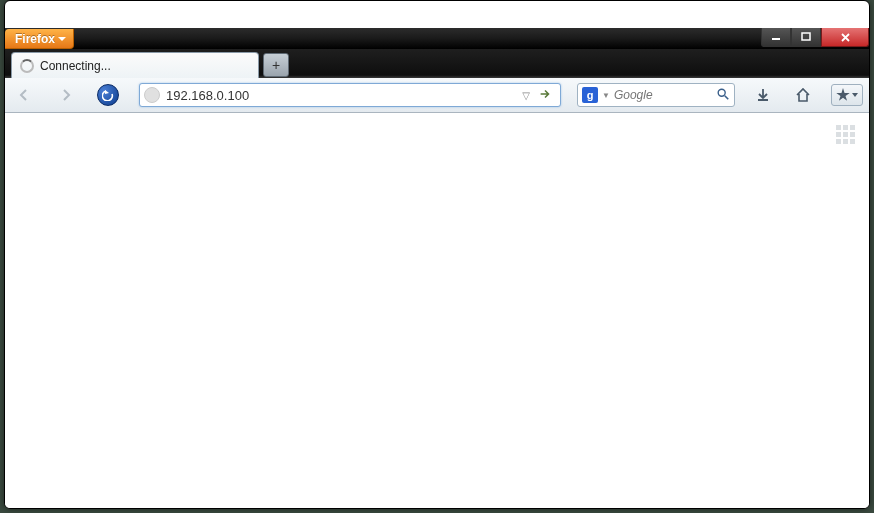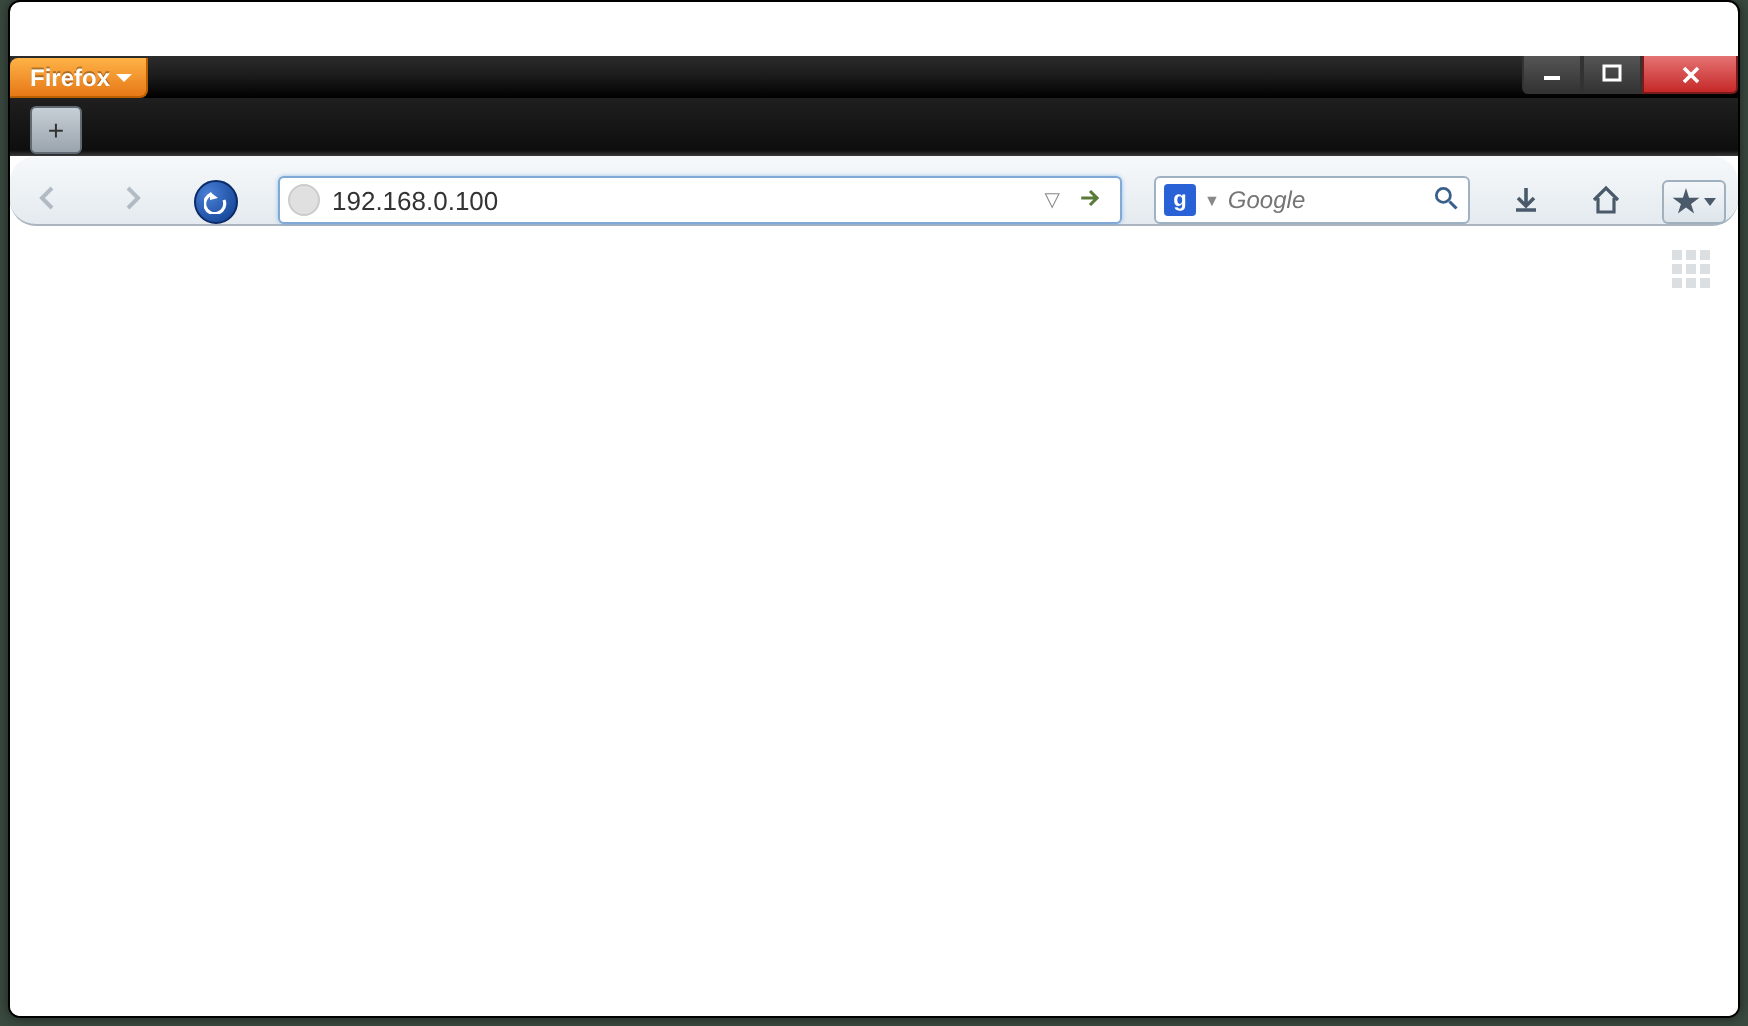--- a/index.html
+++ b/index.html
@@ -129,24 +129,23 @@
     justify-content: center;
     color: #333;
     font-size: 14px;
     cursor: pointer;
   }
   .toolbar {
     height: 35px;
     background: linear-gradient(to bottom, #f6f9fb, #e4eaef);
     border-bottom: 1px solid #aab5bf;
     display: flex;
-    align-items: flex-end;
+    align-items: center;
     padding: 0 6px;
     gap: 16px;
-    border-radius: 13px;
   }
   .nav-btn {
     width: 26px; height: 26px;
     display: flex;
     align-items: center;
     justify-content: center;
     border-radius: 3px;
     cursor: pointer;
   }
   .nav-btn.disabled { opacity: 0.35; cursor: default; }
@@ -318,20 +317,24 @@
       </div>
       <div class="win-btn close">
         <svg width="11" height="11">
             <path d="M2 2 L9 9 M9 2 L2 9" stroke="#fff" stroke-width="1.8"></path>
           </svg>
       </div>
     </div>
   </div>
 
   <div class="tabstrip">
+    <div class="tab">
+      <div class="spinner"></div>
+      <span>Connecting...</span>
+    </div>
     <div class="newtab">
       <span>+</span>
     </div>
   </div>
 
   <div class="toolbar">
     <div class="nav-btn disabled">
       <svg viewBox="0 0 16 16">
           <path d="M10 3 L5 8 L10 13" fill="none" stroke="#4a5a6a" stroke-width="2"></path>
         </svg>

